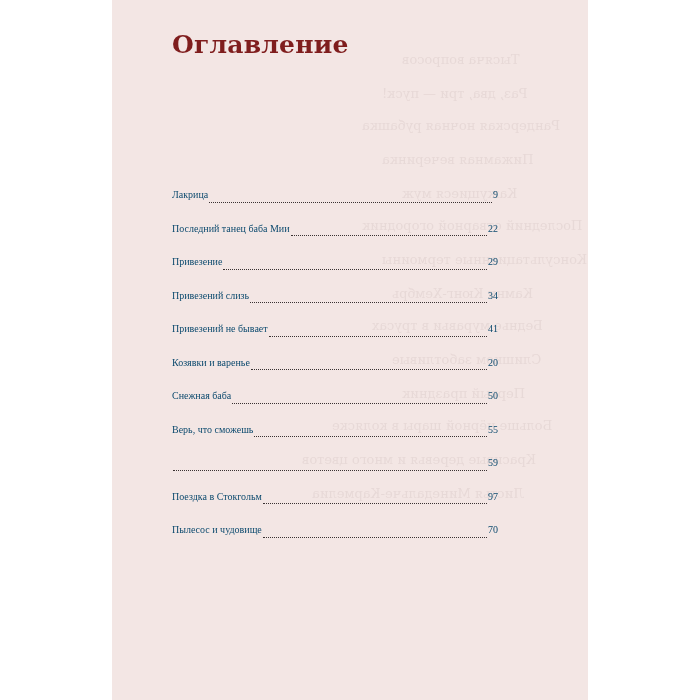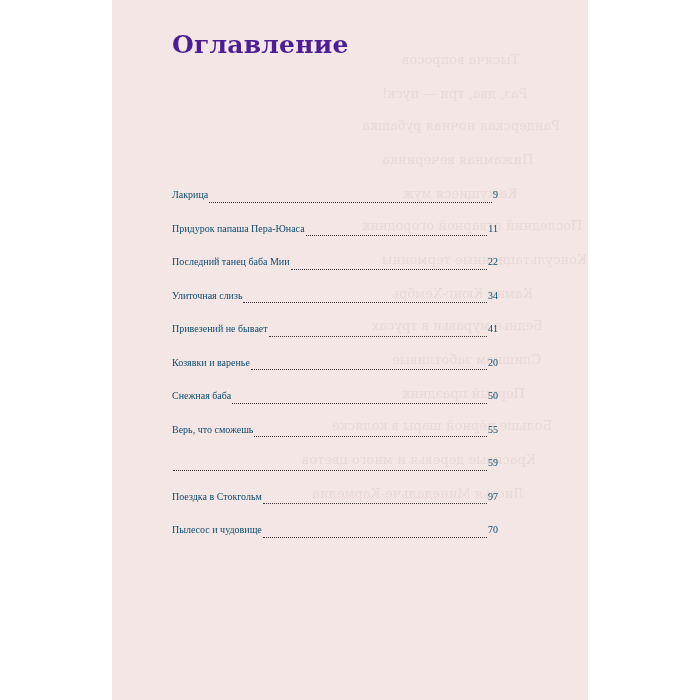--- a/index.html
+++ b/index.html
@@ -32,21 +32,21 @@
       white-space: nowrap;
       transform: scaleX(-1);
     }
     .title {
       position: absolute;
       left: 60px;
       top: 30px;
       font-family: "DejaVu Serif", serif;
       font-weight: bold;
       font-size: 25px;
-      color: #4c1d95;
+      color: #7f1d1d;
       letter-spacing: 0.2px;
       text-align: right;
     }
     .toc {
       position: absolute;
       left: 60px;
       top: 178px;
       width: 326px;
     }
     .toc-row {
@@ -97,31 +97,31 @@
 
   <div class="title">Оглавление</div>
 
   <div class="toc">
     <div class="toc-row">
       <span class="toc-label">Лакрица</span>
       <span class="toc-dots"></span>
       <span class="toc-page">9</span>
     </div>
     <div class="toc-row">
-      <span class="toc-label">Придурок папаша Пера-Юнаса</span>
-      <span class="toc-dots"></span>
-      <span class="toc-page">11</span>
-    </div>
-    <div class="toc-row">
       <span class="toc-label">Последний танец баба Мии</span>
       <span class="toc-dots"></span>
       <span class="toc-page">22</span>
     </div>
     <div class="toc-row">
-      <span class="toc-label">Улиточная слизь</span>
+      <span class="toc-label">Привезение</span>
+      <span class="toc-dots"></span>
+      <span class="toc-page">29</span>
+    </div>
+    <div class="toc-row">
+      <span class="toc-label">Привезений слизь</span>
       <span class="toc-dots"></span>
       <span class="toc-page">34</span>
     </div>
     <div class="toc-row">
       <span class="toc-label">Привезений не бывает</span>
       <span class="toc-dots"></span>
       <span class="toc-page">41</span>
     </div>
     <div class="toc-row">
       <span class="toc-label">Козявки и варенье</span>

